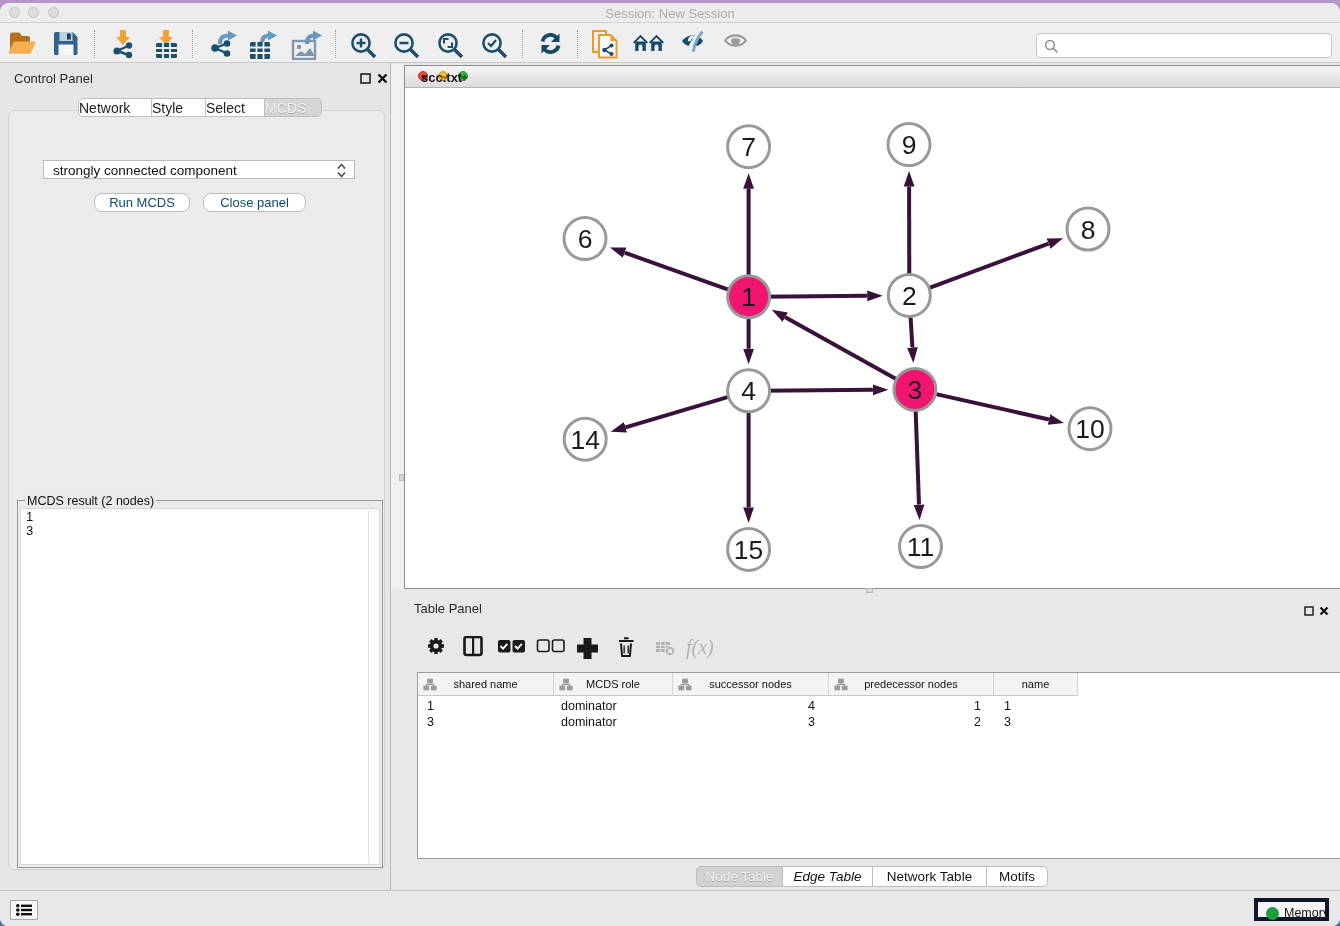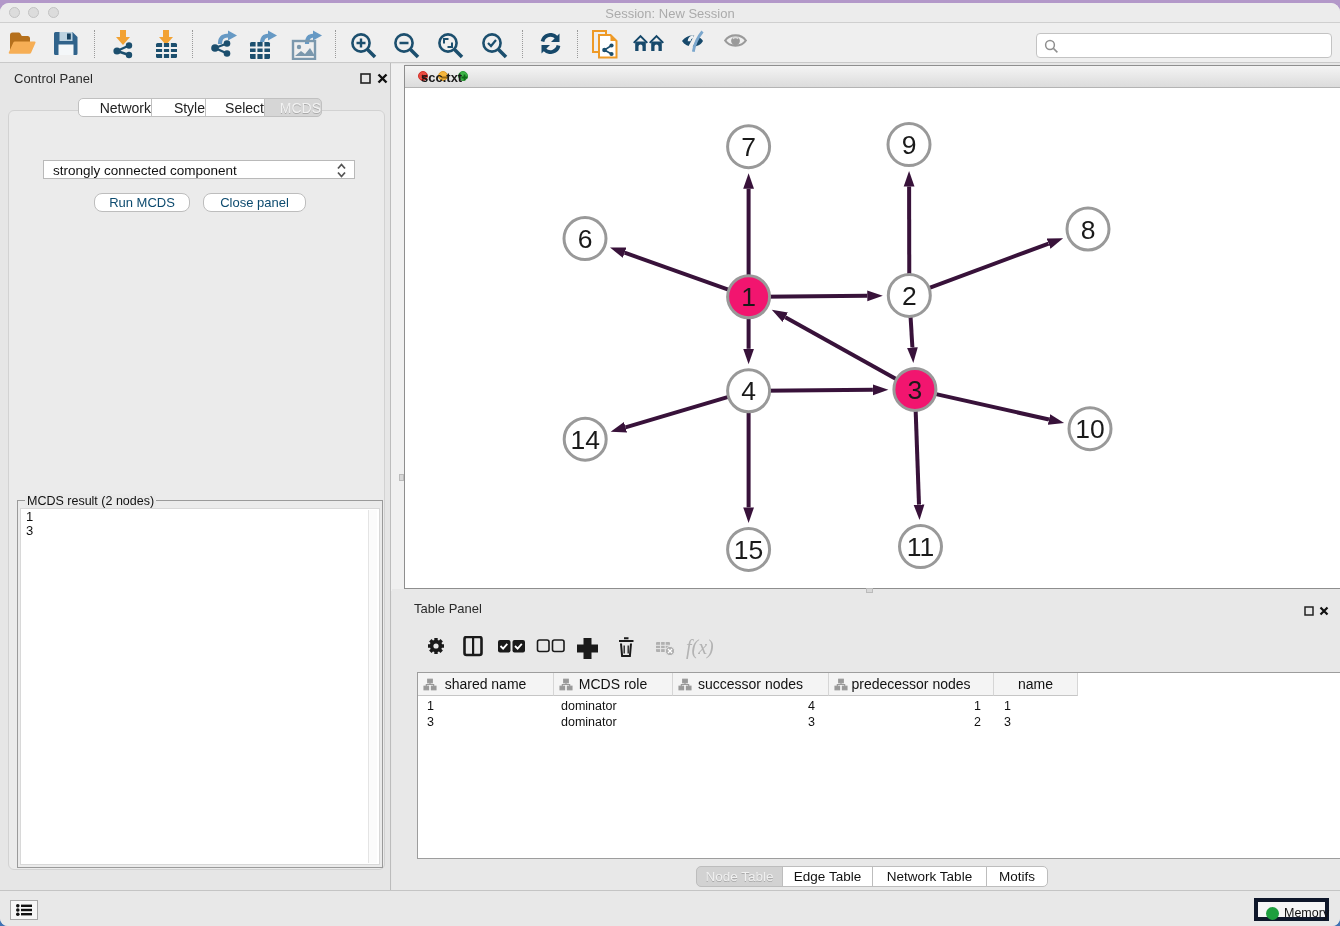--- a/index.html
+++ b/index.html
@@ -34,35 +34,35 @@
 .ntl { position:absolute; top:5px; width:10px; height:10px; border-radius:50%; border:1px solid; }
 #nettitle { position:absolute; left:0; top:0; width:935px; height:22px;
   background:linear-gradient(180deg,#f4f4f4,#dcdcdc); border-bottom:1px solid #b4b4b4; }
 #tablepanel { position:absolute; left:392px; top:586px; width:948px; height:302px;
   background:#e8e8e8; }
 #statusbar { position:absolute; left:0; top:887px; width:1340px; height:36px;
   background:#e8e8e8; border-top:1px solid #c4c4c4; }
 
 .cptabs { position:absolute; top:35px; height:19px; font-size:14px; }
 .cptab { position:absolute; top:0; height:19px; background:#fff;
-  border:1px solid #c0c0c0; color:#222; text-align:right; line-height:18px; }
+  border:1px solid #c0c0c0; color:#222; text-align:left; line-height:18px; }
 .btn { position:absolute; background:#fff; border:1px solid #bdbdbd; border-radius:8px;
   font-size:13px; color:#0c4a6e; text-align:center; line-height:17px; }
 #mcdsfield { position:absolute; left:17px; top:437px; width:366px; height:368px;
   border:1px solid #9a9a9a; }
 #mcdstext { position:absolute; left:2px; top:7px; width:360px; height:357px;
   background:#fff; border:1px solid #d8d8d8; font-size:13px; color:#111; }
 #fieldlegend { position:absolute; left:7px; top:-7px; background:#e9e9e9;
   font-size:12.5px; color:#111; padding:0 2px; }
 
 #tpgrid { position:absolute; left:25px; top:83px; width:1305px; height:187px;
   background:#fff; border:1px solid #9d9d9d; }
 .th { position:absolute; top:0; height:23px; background:#f4f4f4;
   border-right:1px solid #d6d6d6; border-bottom:1px solid #c6c6c6;
-  font-size:14px; color:#111; text-align:center; line-height:22px; }
+  font-size:11px; color:#111; text-align:center; line-height:22px; }
 .hic { position:absolute; top:5px; }
 .tdv { position:absolute; font-size:12.5px; color:#111; height:17px; line-height:17px; }
 .btab { position:absolute; top:277px; height:21px; background:#fff;
   border:1px solid #bdbdbd; font-size:13.5px; color:#111; text-align:center; line-height:20px; }
 </style>
 </head>
 <body>
 <div id="win">
   <div id="titlebar">
     <div class="tl t1"></div>
@@ -365,21 +365,21 @@
       <div class="tdv" style="left:255px;top:25px;width:142px;text-align:right;">4</div>
       <div class="tdv" style="left:411px;top:25px;width:152px;text-align:right;">1</div>
       <div class="tdv" style="left:586px;top:25px;">1</div>
       <div class="tdv" style="left:9px;top:41px;">3</div>
       <div class="tdv" style="left:143px;top:41px;">dominator</div>
       <div class="tdv" style="left:255px;top:41px;width:142px;text-align:right;">3</div>
       <div class="tdv" style="left:411px;top:41px;width:152px;text-align:right;">2</div>
       <div class="tdv" style="left:586px;top:41px;">3</div>
     </div>
     <div class="btab" style="left:304px;width:87px;border-radius:5px 0 0 5px;background:#d2d2d2;color:#f0f0f0;text-shadow:0 1px 0 #aaa;">Node Table</div>
-    <div class="btab" style="left:390px;width:91px;">Edge Table</div>
+    <div class="btab" style="left:390px;width:91px;font-style:italic;">Edge Table</div>
     <div class="btab" style="left:480px;width:115px;">Network Table</div>
     <div class="btab" style="left:594px;width:62px;border-radius:0 5px 5px 0;">Motifs</div>
   </div>
   <div style="position:absolute;left:866px;top:585px;width:7px;height:5px;background:#d8d8d8;border:1px solid #bbb;"></div>
   <div id="statusbar">
     <div style="position:absolute;left:10px;top:9px;width:28px;height:20px;background:#f7f7f7;border:1px solid #a8a8a8;">
       <svg style="position:absolute;left:5px;top:3px" width="16" height="12" viewBox="0 0 16 12">
         <g fill="#111">
             <circle cx="1.8" cy="1.8" r="1.8"></circle>
             <circle cx="1.8" cy="6" r="1.8"></circle>

